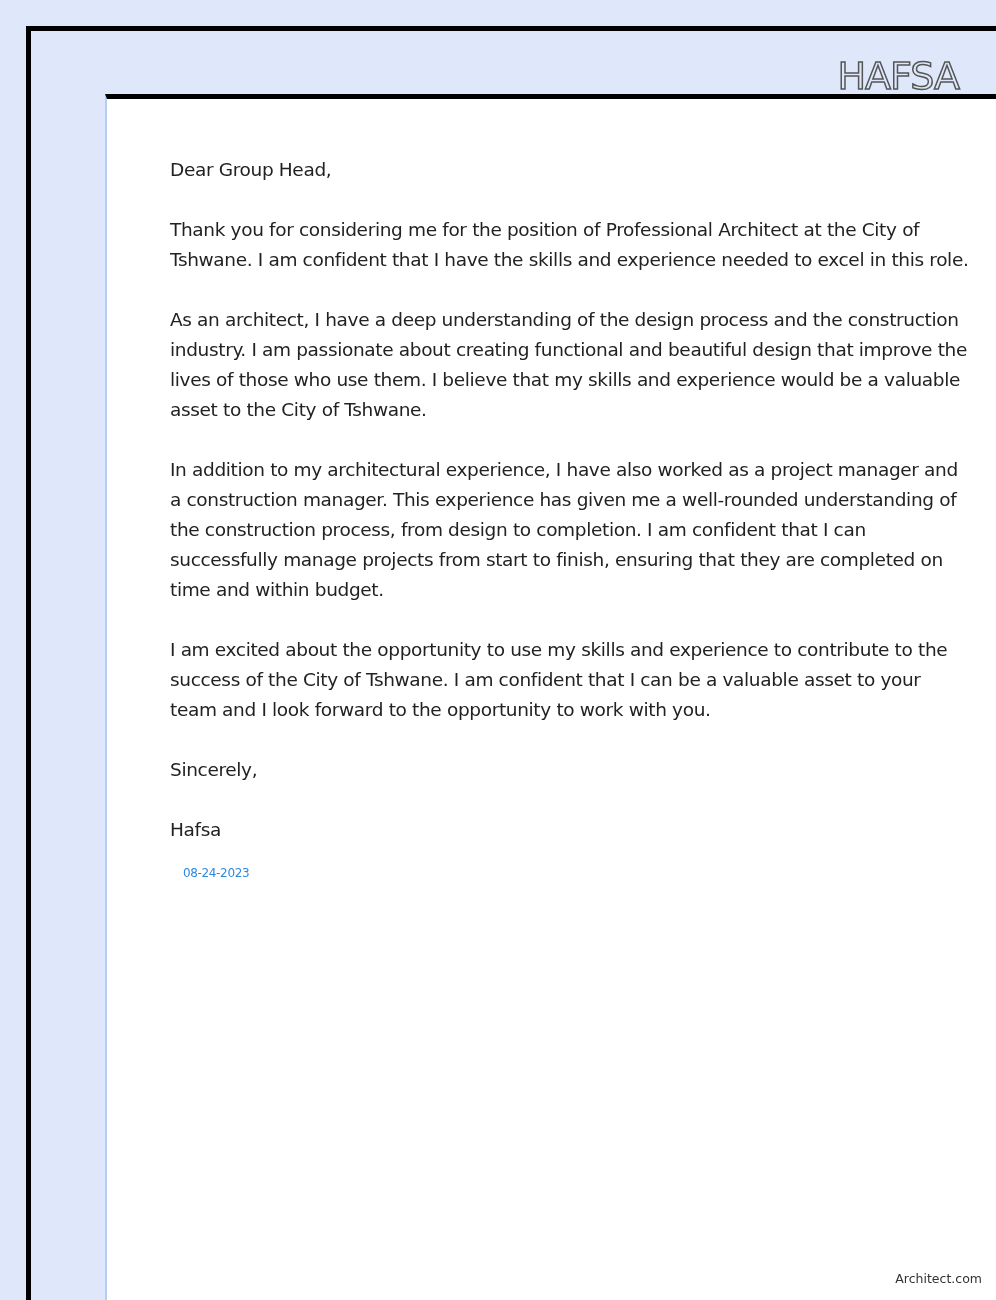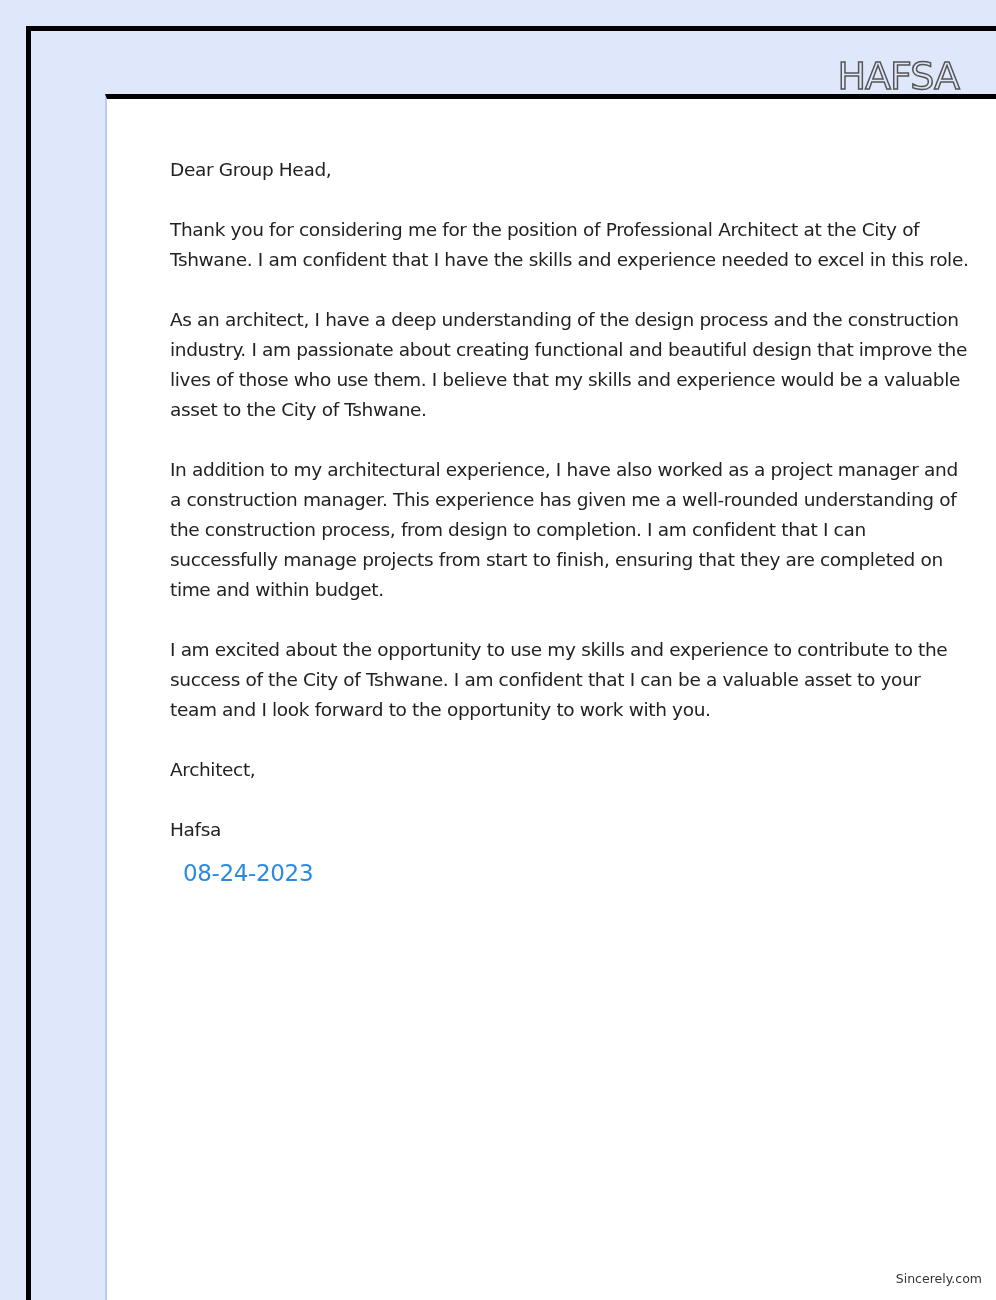--- a/index.html
+++ b/index.html
@@ -41,21 +41,21 @@
       width: 800px;
       font-size: 18.5px;
       line-height: 30px;
       color: #222;
       letter-spacing: -0.35px;
     }
     .content p { margin: 0 0 30px 0; }
     .content p.sign { margin-bottom: 10px; }
     .date {
       color: #2b8ae0;
-      font-size: 23px;
+      font-size: 12px;
       line-height: 30px;
     }
     .footer {
       position: absolute;
       right: 8px;
       bottom: 0px;
       font-size: 12.5px;
       color: #333;
       line-height: 16px;
     }
@@ -65,18 +65,18 @@
 
 <div class="title">HAFSA</div>
 
 <div class="page">
   <div class="content">
     <p>Dear Group Head,</p>
     <p>Thank you for considering me for the position of Professional Architect at the City of Tshwane. I am confident that I have the skills and experience needed to excel in this role.</p>
     <p>As an architect, I have a deep understanding of the design process and the construction industry. I am passionate about creating functional and beautiful design that improve the lives of those who use them. I believe that my skills and experience would be a valuable asset to the City of Tshwane.</p>
     <p>In addition to my architectural experience, I have also worked as a project manager and a construction manager. This experience has given me a well-rounded understanding of the construction process, from design to completion. I am confident that I can successfully manage projects from start to finish, ensuring that they are completed on time and within budget.</p>
     <p>I am excited about the opportunity to use my skills and experience to contribute to the success of the City of Tshwane. I am confident that I can be a valuable asset to your team and I look forward to the opportunity to work with you.</p>
-    <p>Architect,</p>
+    <p>Sincerely,</p>
     <p class="sign">Hafsa</p>
     <div class="date">08-24-2023</div>
   </div>
-  <div class="footer">Sincerely.com</div>
+  <div class="footer">Architect.com</div>
 </div>
 
 </body></html>

